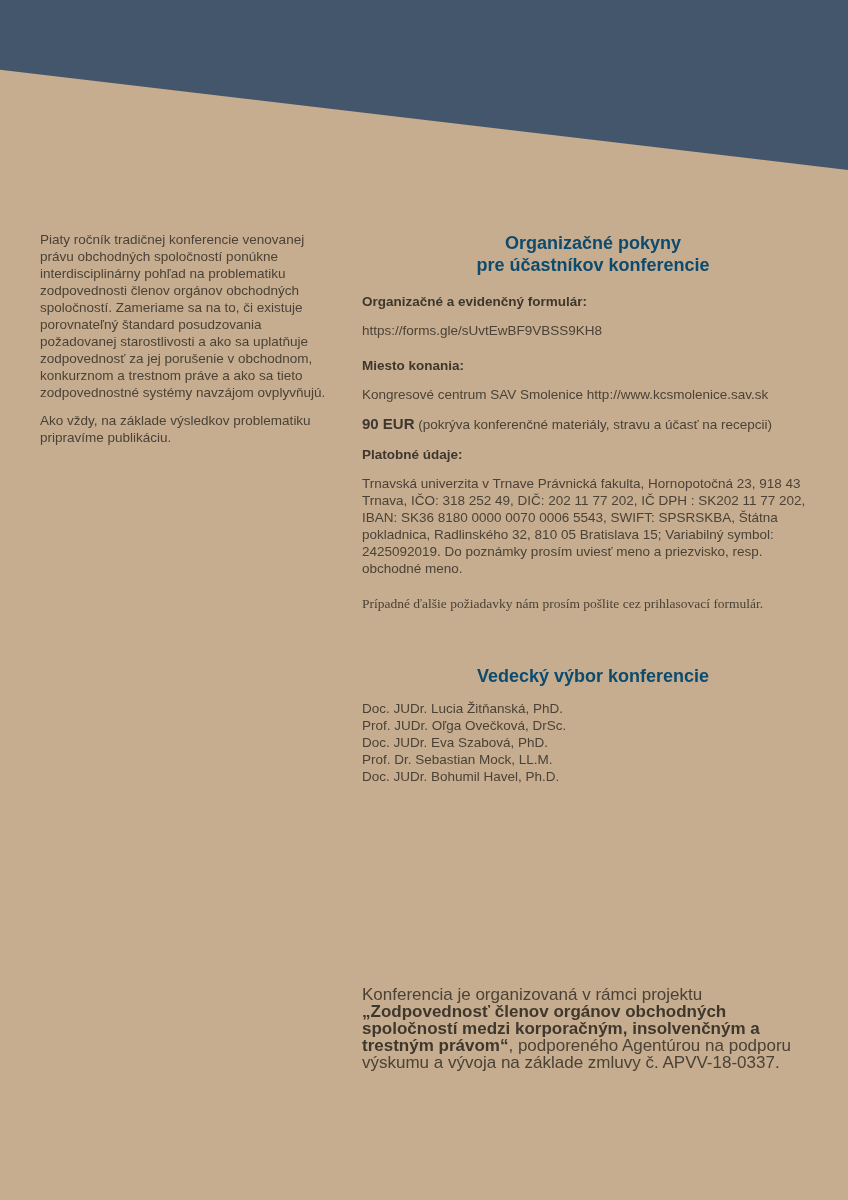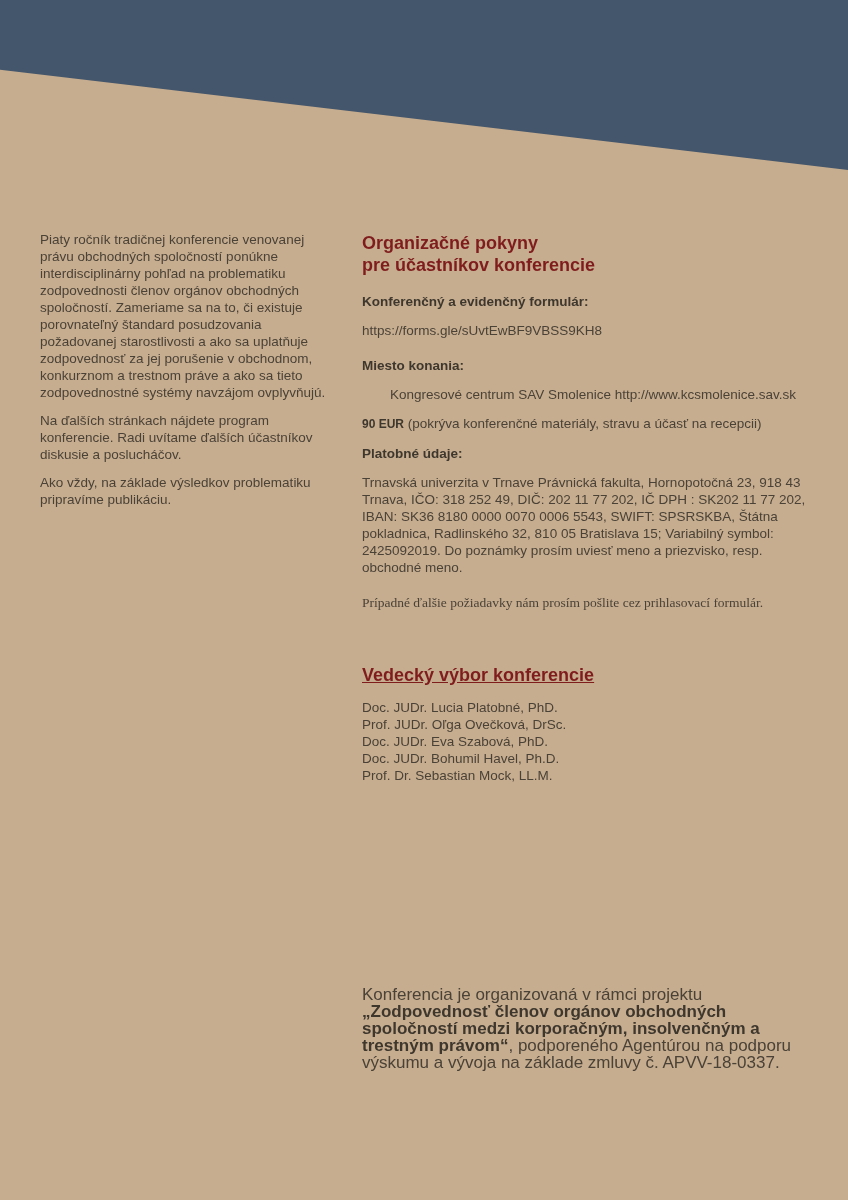--- a/index.html
+++ b/index.html
@@ -41,38 +41,39 @@
     width: 462px;
     font-size: 13.5px;
     line-height: 17px;
     color: #4A4237;
   }
 
   .section-title {
     font-size: 18px;
     line-height: 22px;
     font-weight: bold;
-    color: #7f1d1d;
+    color: #0c4a6e;
     margin: 0 0 17px 0;
+    text-align: center;
   }
 
   .label {
     font-weight: bold;
     color: #3E372D;
     margin: 0;
   }
   .value { margin: 12px 0 18px 0; }
-  .value.tight { margin-bottom: 11px; text-align: center; }
+  .value.tight { margin-bottom: 11px; }
 
   .fee-line { line-height: 20px; margin: 0 0 11px 0; }
-  .fee-amount { font-size: 12px; font-weight: bold; color: #3E372D; }
+  .fee-amount { font-size: 15px; font-weight: bold; color: #3E372D; }
 
   .note { margin: 8px 0 0 0; font-family: Liberation Serif, serif; }
 
-  .committee-title { margin: 53px 0 13px 0; text-decoration: underline; }
+  .committee-title { margin: 53px 0 13px 0; }
 
   .committee-list {
     list-style: none;
     margin: 0;
     padding: 0;
   }
   .committee-list li { margin: 0; }
 
   .footer {
     position: absolute;
@@ -87,33 +88,32 @@
 </style>
 </head>
 <body>
 
 <div class="page">
 
   <div class="banner"></div>
 
   <div class="left-col">
     <p>Piaty ročník tradičnej konferencie venovanej právu obchodných spoločností ponúkne interdisciplinárny pohľad na problematiku zodpovednosti členov orgánov obchodných spoločností. Zameriame sa na to, či existuje porovnateľný štandard posudzovania požadovanej starostlivosti a ako sa uplatňuje zodpovednosť za jej porušenie v obchodnom, konkurznom a trestnom práve a ako sa tieto zodpovednostné systémy navzájom ovplyvňujú.</p>
-    <p>Na ďalších stránkach nájdete program konferencie. Radi uvítame ďalších účastníkov diskusie a poslucháčov.</p>
     <p>Ako vždy, na základe výsledkov problematiku pripravíme publikáciu.</p>
   </div>
 
   <div class="right-col">
 
     <h2 class="section-title">
       <span>Organizačné pokyny</span><br>
       <span>pre účastníkov konferencie</span>
     </h2>
 
     <div>
-      <p class="label">Konferenčný a evidenčný formulár:</p>
+      <p class="label">Organizačné a evidenčný formulár:</p>
       <p class="value">https://forms.gle/sUvtEwBF9VBSS9KH8</p>
     </div>
 
     <div>
       <p class="label">Miesto konania:</p>
       <p class="value tight">Kongresové centrum SAV Smolenice http://www.kcsmolenice.sav.sk</p>
     </div>
 
     <div>
       <p class="fee-line"><span class="fee-amount">90 EUR</span> <span>(pokrýva konferenčné materiály, stravu a účasť na recepcii)</span></p>
@@ -122,25 +122,25 @@
     <div>
       <p class="label">Platobné údaje:</p>
       <p class="value">Trnavská univerzita v Trnave Právnická fakulta, Hornopotočná 23, 918 43 Trnava, IČO: 318 252 49, DIČ: 202 11 77 202, IČ DPH : SK202 11 77 202, IBAN: SK36 8180 0000 0070 0006 5543, SWIFT: SPSRSKBA, Štátna pokladnica, Radlinského 32, 810 05 Bratislava 15; Variabilný symbol: 2425092019. Do poznámky prosím uviesť meno a priezvisko, resp. obchodné meno.</p>
     </div>
 
     <p class="note">Prípadné ďalšie požiadavky nám prosím pošlite cez prihlasovací formulár.</p>
 
     <h2 class="section-title committee-title">Vedecký výbor konferencie</h2>
 
     <ul class="committee-list">
-      <li>Doc. JUDr. Lucia Platobné, PhD.</li>
+      <li>Doc. JUDr. Lucia Žitňanská, PhD.</li>
       <li>Prof. JUDr. Oľga Ovečková, DrSc.</li>
       <li>Doc. JUDr. Eva Szabová, PhD.</li>
+      <li>Prof. Dr. Sebastian Mock, LL.M.</li>
       <li>Doc. JUDr. Bohumil Havel, Ph.D.</li>
-      <li>Prof. Dr. Sebastian Mock, LL.M.</li>
     </ul>
 
   </div>
 
   <div class="footer">
     <span>Konferencia je organizovaná v rámci projektu </span><span class="bold">„Zodpovednosť členov orgánov obchodných spoločností medzi korporačným, insolvenčným a trestným právom“</span><span>, podporeného Agentúrou na podporu výskumu a vývoja na základe zmluvy č. APVV-18-0337.</span>
   </div>
 
 </div>
 

